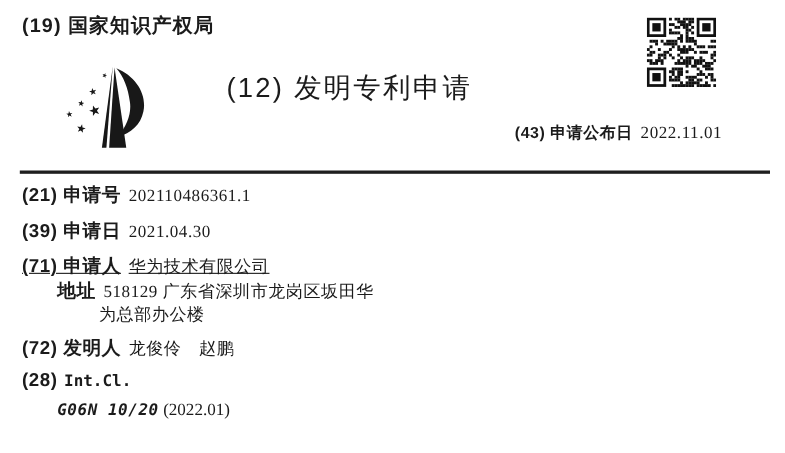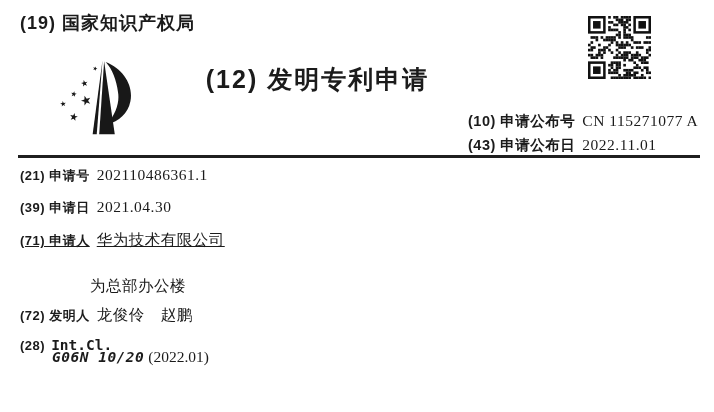--- a/index.html
+++ b/index.html
@@ -11,38 +11,38 @@
     margin:0 auto;
   }
   .office {
     position:absolute; left:20px; top:11px;
     font-size:18px; font-weight:600; letter-spacing:1px;
     white-space:nowrap;
   }
   .logo { position:absolute; left:50px; top:56px; width:82px; height:86px; }
   .doc-title {
     position:absolute; left:0; top:63px; width:635px;
-    text-align:center; font-size:25px; font-weight:700; letter-spacing:2px;
+    text-align:center; font-size:25px; font-weight:400; letter-spacing:2px;
     white-space:nowrap;
   }
   .qr { position:absolute; left:588px; top:16px; width:63px; height:63px; }
   .pub-block { position:absolute; left:468px; top:109px; line-height:24px; white-space:nowrap; }
   .lbl { font-weight:700; font-size:14.5px; letter-spacing:0.5px; }
   .val { font-family:"Liberation Serif","DejaVu Serif",serif; font-size:15.5px; font-weight:400; margin-left:7px; letter-spacing:0.5px; }
   .divider { position:absolute; left:18px; top:155px; width:682px; height:3px; background:#1f1f1f; }
   .row { position:absolute; white-space:nowrap; font-size:15px; }
-  .row .lbl { font-size:13px; }
+  .row .lbl { font-size:17px; }
   .r21 { left:20px; top:166px; }
   .r22 { left:20px; top:198px; }
   .r71 { left:20px; top:230px;text-decoration:underline; }
   .raddr { left:52px; top:253px; }
   .raddr2 { left:90px; top:276px; font-family:Liberation Mono, monospace; font-size:15.5px; letter-spacing:0.5px; }
   .r72 { left:20px; top:305px; }
   .r51 { left:20px; top:336px; }
-  .ripc1 { left:52px; top:348px; }
+  .ripc1 { left:52px; top:364px; }
   .ripc2 { left:52px; top:385px; }
   .intcl-name { font-family:"DejaVu Sans Mono",monospace; font-weight:600; font-size:14.5px; margin-left:6px; }
   .ipc-code { font-family:"DejaVu Sans Mono",monospace; font-weight:700; font-style:italic; font-size:14.5px; letter-spacing:0.5px; }
   .ipc-ver { font-family:"Liberation Serif","DejaVu Serif",serif; font-size:15.5px; margin-left:4px; }
 </style>
 </head>
 <body>
 
 <div class="page">
 
@@ -291,41 +291,41 @@
           <rect x="20" y="24" width="1.05" height="1.05"></rect>
           <rect x="21" y="24" width="1.05" height="1.05"></rect>
           <rect x="22" y="24" width="1.05" height="1.05"></rect>
           <rect x="24" y="24" width="1.05" height="1.05"></rect>
         </g>
     </g>
   </svg>
 
   <div class="pub-block">
     <div>
-      <span class="lbl">(10) 申请公布号</span><span class="val">CN 115271077 A</span>
-    </div>
-    <div>
       <span class="lbl">(43) 申请公布日</span><span class="val">2022.11.01</span>
     </div>
   </div>
 
   <div class="divider"></div>
 
   <div class="row r21">
     <span class="lbl">(21) 申请号</span><span class="val">202110486361.1</span>
   </div>
 
   <div class="row r22">
     <span class="lbl">(39) 申请日</span><span class="val">2021.04.30</span>
   </div>
 
   <div class="row r71">
     <span class="lbl">(71) 申请人</span><span class="val">华为技术有限公司</span>
   </div>
 
+  <div class="row raddr">
+    <span class="lbl">地址</span><span class="val">518129 广东省深圳市龙岗区坂田华</span>
+  </div>
 
   <div class="row raddr2">为总部办公楼</div>
 
   <div class="row r72">
     <span class="lbl">(72) 发明人</span><span class="val">龙俊伶　赵鹏</span>
   </div>
 
   <div class="row r51">
     <span class="lbl">(28)</span><span class="intcl-name">Int.Cl.</span>
   </div>

